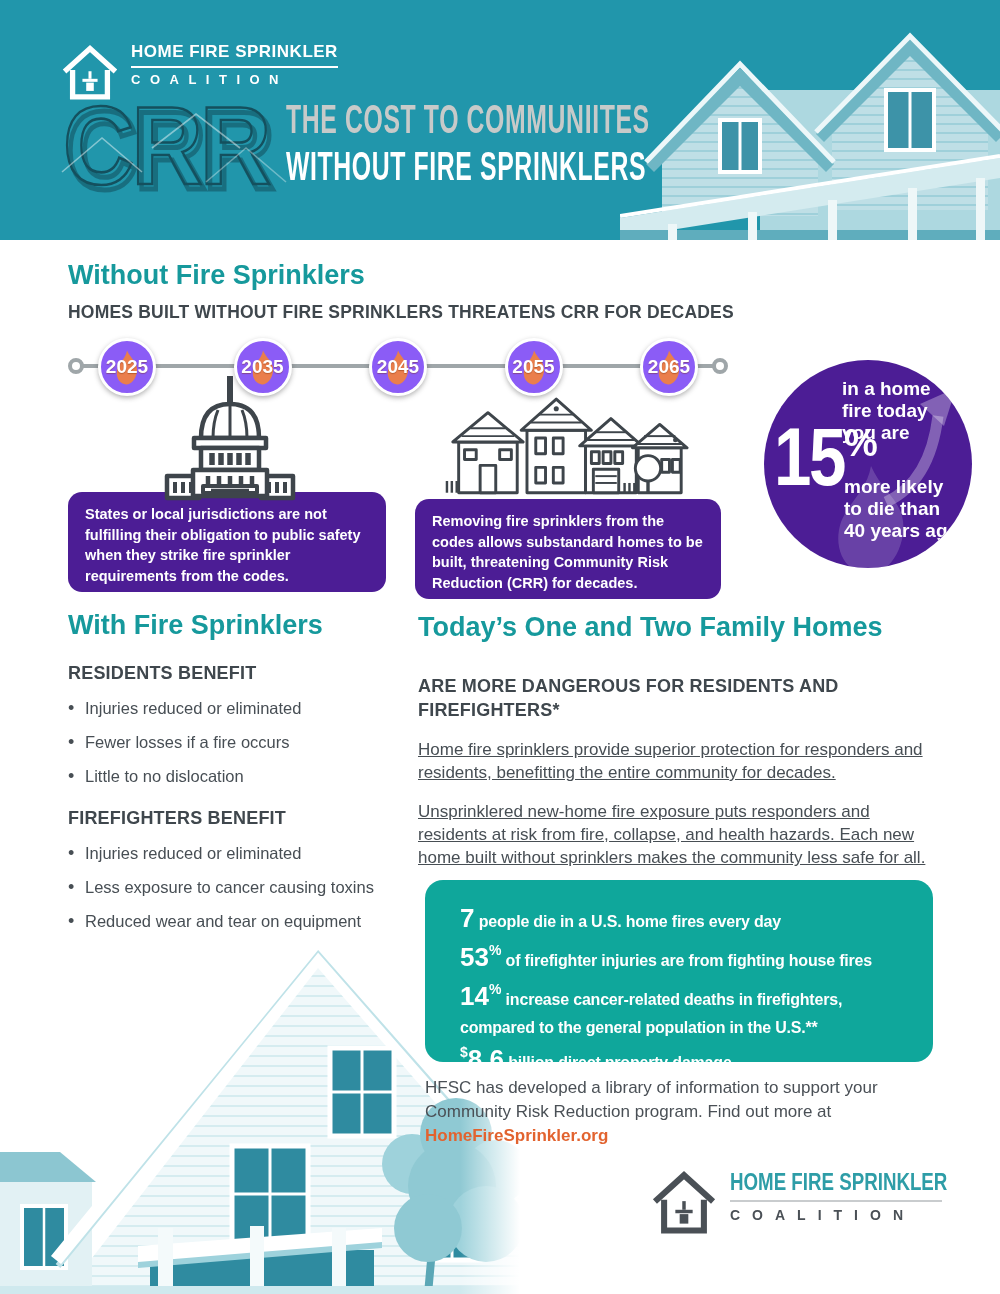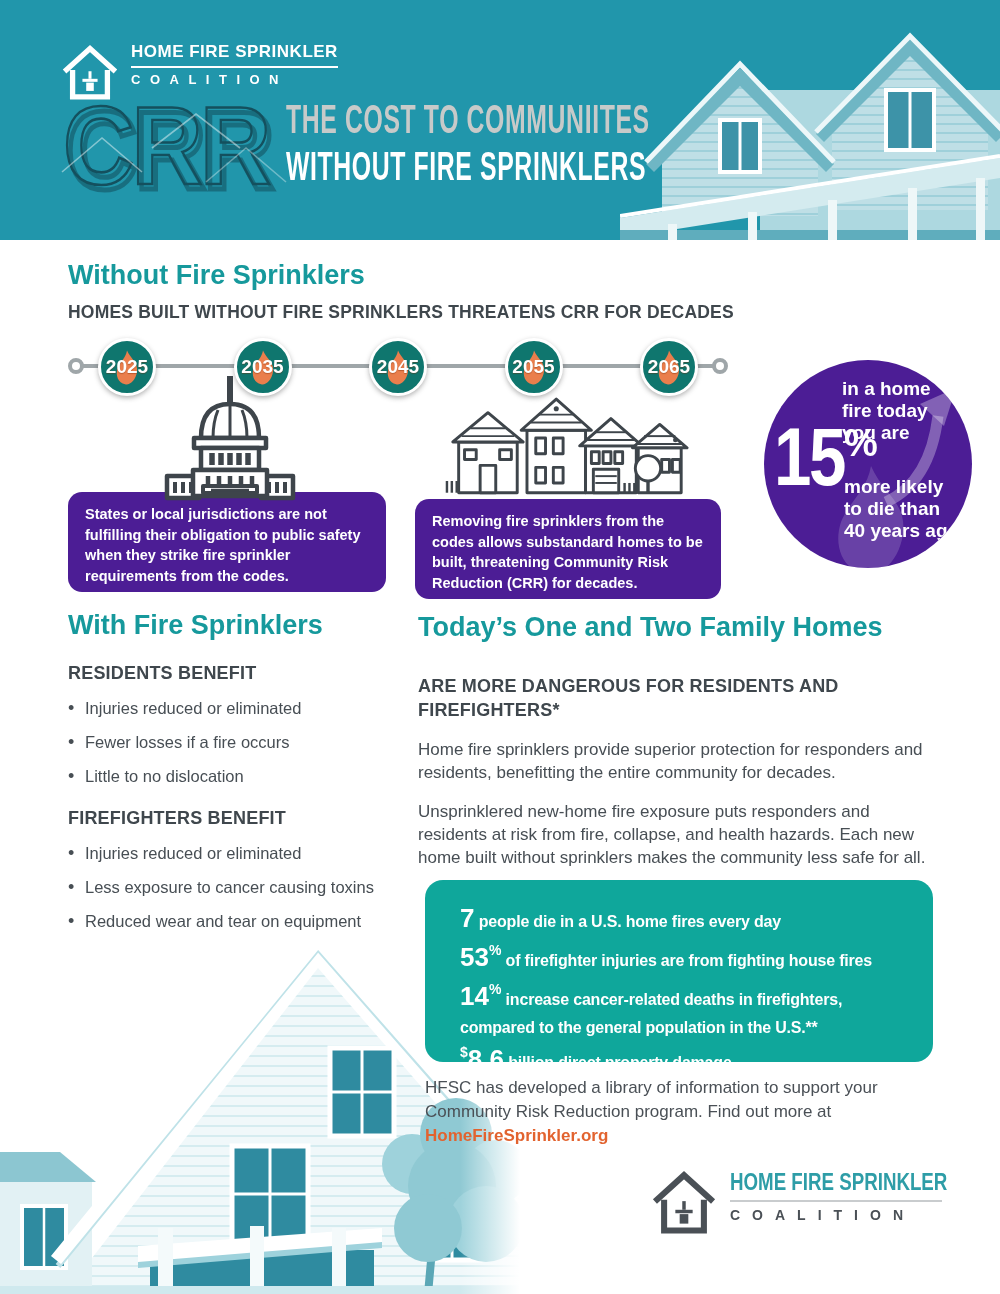--- a/index.html
+++ b/index.html
@@ -23,21 +23,21 @@
   .sec-without-h{position:absolute;left:68px;top:260px;}
   .sec-without-sub{position:absolute;left:68px;top:302px;font-size:17.5px;font-weight:bold;color:#3F474D;
                    letter-spacing:.2px;white-space:nowrap;}
 
   
   .timeline{position:absolute;left:68px;top:338px;width:660px;height:60px;z-index:1;}
   .timeline-line{position:absolute;left:8px;right:8px;top:26px;height:4px;background:#9FA6A9;border-radius:2px;}
   .timeline-dot{position:absolute;top:20px;width:8px;height:8px;border:4px solid #9FA6A9;border-radius:50%;background:#fff;}
   .timeline-dot.left{left:0;} .timeline-dot.right{right:0;}
   .timeline-years{position:absolute;left:30px;right:30px;top:0;display:flex;justify-content:space-between;}
-  .year-circle{position:relative;width:52px;height:52px;border-radius:50%;background:#0f766e;border:3px solid #fff;
+  .year-circle{position:relative;width:52px;height:52px;border-radius:50%;background:#8b5cf6;border:3px solid #fff;
                box-shadow:0 2px 5px rgba(40,40,40,.35);display:flex;align-items:center;justify-content:center;overflow:hidden;}
   .year-circle svg{position:absolute;left:11px;top:8px;width:30px;height:38px;}
   .year-circle span{position:relative;color:#fff;font-weight:bold;font-size:19px;text-shadow:0 1px 1px rgba(120,40,0,.4);}
 
   
   .capitol-icon{position:absolute;left:163px;top:372px;width:134px;height:130px;z-index:3;}
   .neighborhood-icon{position:absolute;left:445px;top:384px;width:244px;height:114px;z-index:3;}
 
   
   .callout{position:absolute;top:492px;height:100px;background:#4c1d95;border-radius:14px;color:#fff;
@@ -59,21 +59,21 @@
   
   .col-with{position:absolute;left:68px;top:610px;width:370px;}
   .benefit-title{font-size:18px;font-weight:bold;color:#3F474D;letter-spacing:.2px;margin:22px 0 6px 0;}
   ul.benefits{list-style:none;margin:0;padding:0;}
   ul.benefits li{position:relative;padding-left:17px;margin:15px 0;font-size:16.5px;color:#474E54;white-space:nowrap;}
   ul.benefits li::before{content:"\2022";position:absolute;left:0;top:-1px;font-size:18px;color:#474E54;}
 
   
   .col-today{position:absolute;left:418px;top:612px;width:522px;}
   .today-sub{font-size:18px;font-weight:bold;color:#3F474D;letter-spacing:.2px;line-height:1.35;margin-top:31px;width:480px;}
-  .col-today p{font-size:17px;color:#474E54;line-height:1.38;margin:15px 0 0 0;}
+  .col-today p{font-size:17px;color:#474E54;line-height:1.38;margin:15px 0 0 0;text-decoration:underline;}
 
   
   .stats-box{position:absolute;left:425px;top:880px;width:508px;height:182px;background:#0FA79B;border-radius:18px;
              color:#fff;padding:19px 35px;box-sizing:border-box;z-index:2;}
   .stat-line{font-size:16px;font-weight:bold;line-height:1.5;letter-spacing:-.2px;}
   .stat-num{font-size:26px;font-weight:bold;letter-spacing:0;}
   .stat-num sup{font-size:14px;position:relative;top:-1px;vertical-align:super;line-height:0;}
 
   
   .footer-note{position:absolute;left:425px;top:1076px;width:535px;font-size:17px;color:#4A5056;line-height:1.4;z-index:2;}

